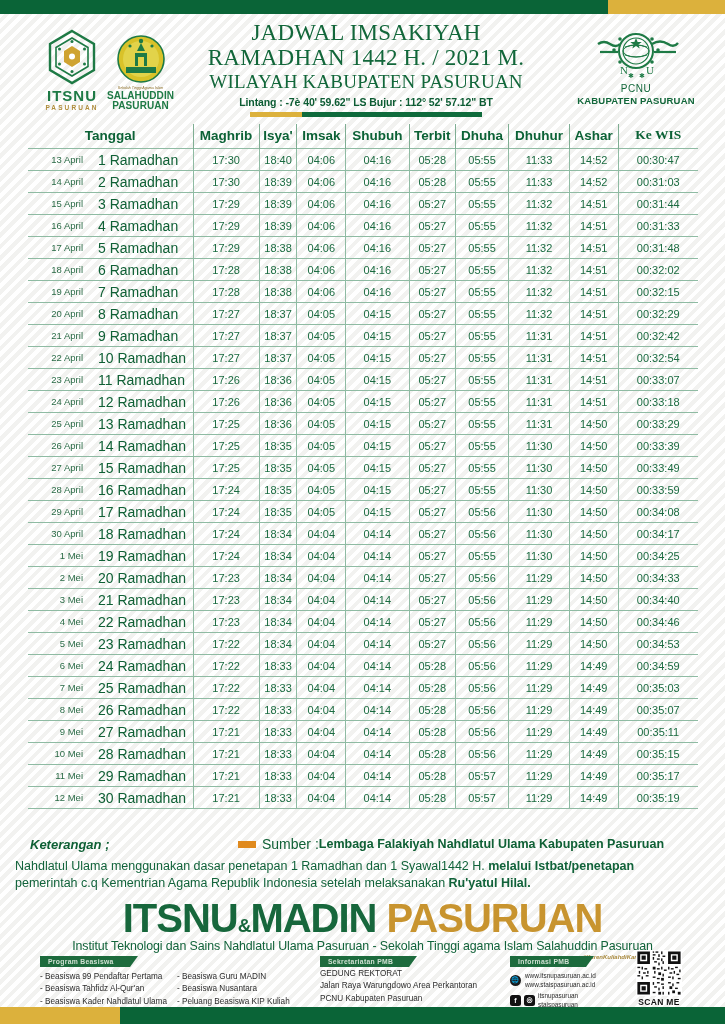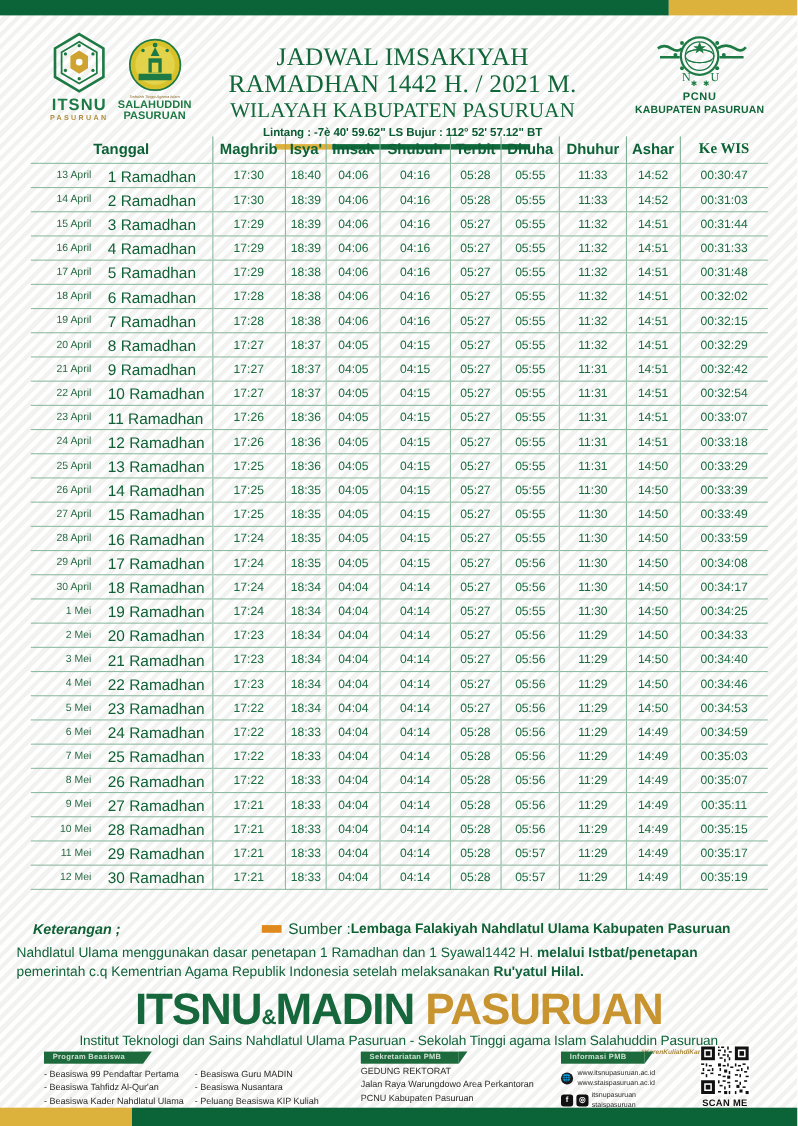--- a/index.html
+++ b/index.html
@@ -63,21 +63,21 @@
   .salah-logo { width: 50px; height: 54px; display: block; margin: 0 auto; }
   .salah-top {
     font-size: 3.6px; color: #8a6b22; font-style: italic; line-height: 1;
   }
   .salah-text {
     font-size: 10px; font-weight: bold; color: #1e7a45;
     letter-spacing: 0.1px; line-height: 1.05;
   }
 
   .title-wrap {
-    position: absolute; left: 186px; top: 26px;
+    position: absolute; left: 186px; top: 7px;
     width: 360px; text-align: center;
   }
   .title-1, .title-2 {
     font-family: "Liberation Serif", serif;
     font-size: 23px; color: #12673a; line-height: 1.08;
     letter-spacing: 0.2px;
   }
   .title-3 {
     font-family: "Liberation Serif", serif;
     font-size: 19px; color: #12673a; line-height: 1.15;
@@ -94,21 +94,21 @@
   }
   .title-rule .a { width: 52px; background: #dcb13c; }
   .title-rule .b { flex: 1; background: #0f6b3c; }
 
   .logo-right {
     position: absolute; right: 28px; top: 12px;
     width: 122px; text-align: center;
   }
   .nu-mark { width: 92px; height: 56px; display: block; margin: 0 auto; }
   .pcnu-1 {
-    font-size: 10px; font-weight: bold; color: #12673a;
+    font-size: 10px; font-weight: normal; color: #12673a;
     letter-spacing: 0.6px; line-height: 1.2; margin-top: 1px;
   }
   .pcnu-2 {
     font-size: 9.5px; font-weight: bold; color: #12673a;
     letter-spacing: 0.2px; line-height: 1.2;
   }
 
   
   .table-wrap {
     position: absolute; top: 124px; left: 28px;
@@ -193,21 +193,21 @@
     padding-right: 66px; margin-top: 1px;
   }
 
   
   .footer {
     position: absolute; top: 950px; left: 0; width: 725px;
     height: 56px;
   }
   .col { position: absolute; top: 0; }
   .col-a { left: 40px; width: 288px; }
-  .col-b { left: 328px; width: 172px; }
+  .col-b { left: 320px; width: 172px; }
   .col-c { left: 510px; width: 110px; }
 
   .ribbon {
     position: relative; display: inline-block;
     background: #1d6b3d; color: #cfe0d2;
     font-size: 6.8px; font-weight: bold;
     padding: 2.2px 16px 2.2px 8px;
     letter-spacing: 0.3px;
   }
   .ribbon::after {

